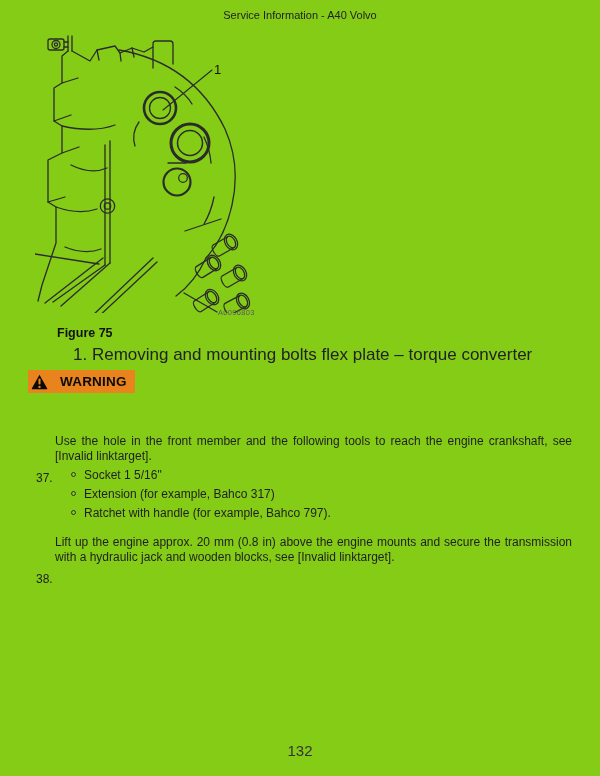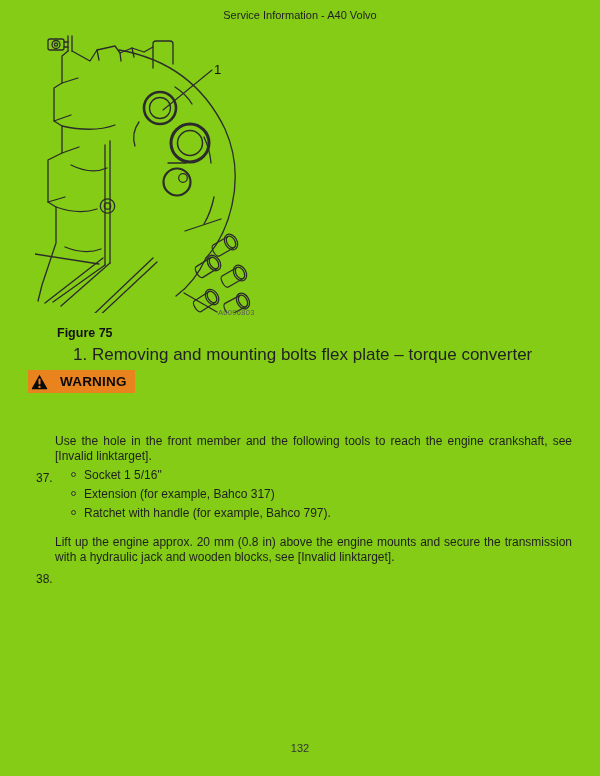--- a/index.html
+++ b/index.html
@@ -111,21 +111,21 @@
     flex: 0 0 auto;
   }
   .bullet-text {
     font-size: 12px;
     line-height: 19px;
   }
   .page-number {
     position: absolute;
     top: 742px; left: 0; width: 100%;
     text-align: center;
-    font-size: 11px;
+    font-size: 15px;
     color: #333;
   }
 </style>
 </head>
 <body>
 
 <div class="page">
 
   <div class="header-title">Service Information - A40 Volvo</div>
 

